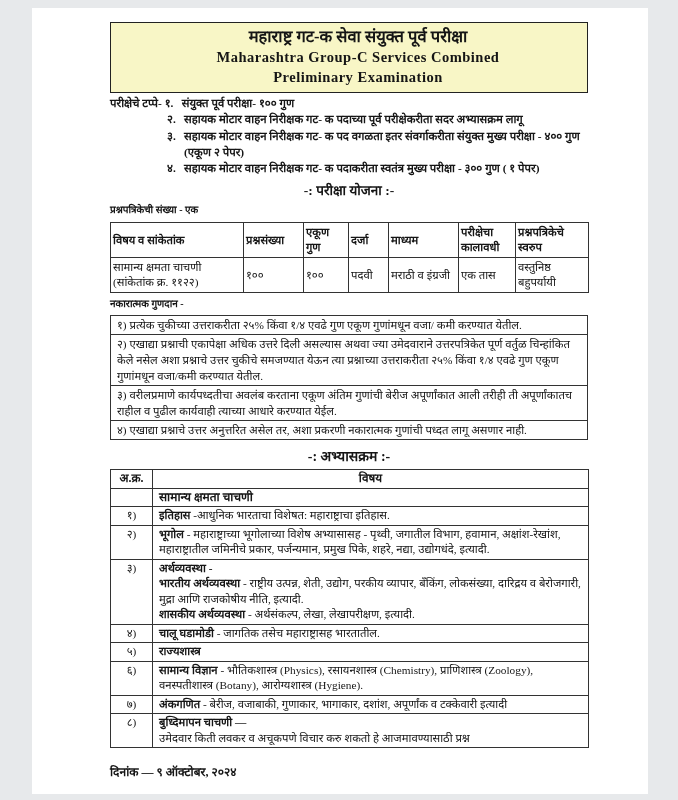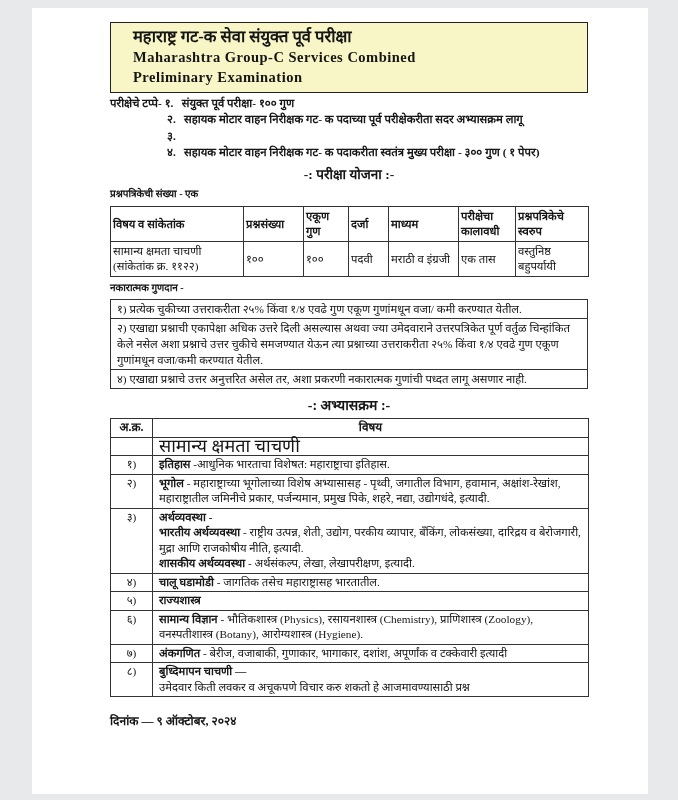--- a/index.html
+++ b/index.html
@@ -15,21 +15,21 @@
     position:absolute;left:32px;top:8px;
     width:616px;height:786px;
     background:#ffffff;
     overflow:hidden;
   }
   .content{padding:14px 60px 0 78px;}
 
   
   .header-box{
     border:1.5px solid #222;
-    text-align:left;
+    text-align:center;
     padding:3px 4px 5px 22px;
     font-family:Liberation Serif, serif;
   }
   .h-mr{font-size:16.5px;font-weight:bold;line-height:21px;}
   .h-en{font-size:14.5px;font-weight:bold;line-height:20px;letter-spacing:.5px;}
 
   
   .stages{margin-top:2px;font-size:11.4px;font-weight:bold;line-height:16.3px;}
   .stage{display:flex;}
   .stage .lead{white-space:pre;}
@@ -60,21 +60,21 @@
   
   table.syl{
     border-collapse:collapse;width:478px;margin-top:4px;
     font-size:11.3px;table-layout:fixed;
   }
   table.syl th,table.syl td{
     border:1px solid #333;padding:1px 6px;line-height:15.5px;vertical-align:top;
   }
   table.syl th{font-weight:bold;text-align:center;font-size:11.8px;}
   td.num-cell{text-align:center;}
-  td.section-cell{font-weight:normal;font-size:18px;}
+  td.section-cell{font-weight:bold;font-size:12px;}
   .b{font-weight:bold;}
 
   
   .footer{display:flex;justify-content:space-between;align-items:flex-start;
     margin-top:16px;font-size:12px;font-weight:bold;line-height:16px;}
   .sign-block{text-align:center;margin-right:10px;}
 </style>
 </head>
 <body style="background: rgb(231, 233, 235);">
 
@@ -92,20 +92,24 @@
         <span class="lead">परीक्षेचे टप्पे- </span>
         <span class="no">१.</span>
         <div class="tx">संयुक्त पूर्व परीक्षा- १०० गुण</div>
       </div>
       <div class="stage ind">
         <span class="no">२.</span>
         <div class="tx">सहायक मोटार वाहन निरीक्षक गट- क पदाच्या पूर्व परीक्षेकरीता सदर अभ्यासक्रम लागू</div>
       </div>
       <div class="stage ind">
         <span class="no">३.</span>
+        <div class="tx">
+          <div>सहायक मोटार वाहन निरीक्षक गट- क पद वगळता इतर संवर्गाकरीता संयुक्त मुख्य परीक्षा - ४०० गुण</div>
+          <div>(एकूण २ पेपर)</div>
+        </div>
       </div>
       <div class="stage ind">
         <span class="no">४.</span>
         <div class="tx">सहायक मोटार वाहन निरीक्षक गट- क पदाकरीता स्वतंत्र मुख्य परीक्षा - ३०० गुण ( १ पेपर)</div>
       </div>
     </div>
 
     <div class="center-head">-: परीक्षा योजना :-</div>
     <div class="sub-label">प्रश्नपत्रिकेची संख्या - एक</div>
 
@@ -141,20 +145,21 @@
           <td>वस्तुनिष्ठ बहुपर्यायी</td>
         </tr>
       </tbody>
     </table>
 
     <div class="sub-label" style="">नकारात्मक गुणदान -</div>
 
     <div class="nbox">
       <div class="rule">१) प्रत्येक चुकीच्या उत्तराकरीता २५% किंवा १/४ एवढे गुण एकूण गुणांमधून वजा/ कमी करण्यात येतील.</div>
       <div class="rule">२) एखाद्या प्रश्नाची एकापेक्षा अधिक उत्तरे दिली असल्यास अथवा ज्या उमेदवाराने उत्तरपत्रिकेत पूर्ण वर्तुळ चिन्हांकित केले नसेल अशा प्रश्नाचे उत्तर चुकीचे समजण्यात येऊन त्या प्रश्नाच्या उत्तराकरीता २५% किंवा १/४ एवढे गुण एकूण गुणांमधून वजा/कमी करण्यात येतील.</div>
+      <div class="rule">३) वरीलप्रमाणे कार्यपध्दतीचा अवलंब करताना एकूण अंतिम गुणांची बेरीज अपूर्णांकात आली तरीही ती अपूर्णांकातच राहील व पुढील कार्यवाही त्याच्या आधारे करण्यात येईल.</div>
       <div class="rule">४) एखाद्या प्रश्नाचे उत्तर अनुत्तरित असेल तर, अशा प्रकरणी नकारात्मक गुणांची पध्दत लागू असणार नाही.</div>
     </div>
 
     <div class="center-head" style="margin-top:8px;font-size:14px">-: अभ्यासक्रम :-</div>
 
     <table class="syl">
       <colgroup>
         <col style="width:42px">
           <col style="width:436px">
       </colgroup>

